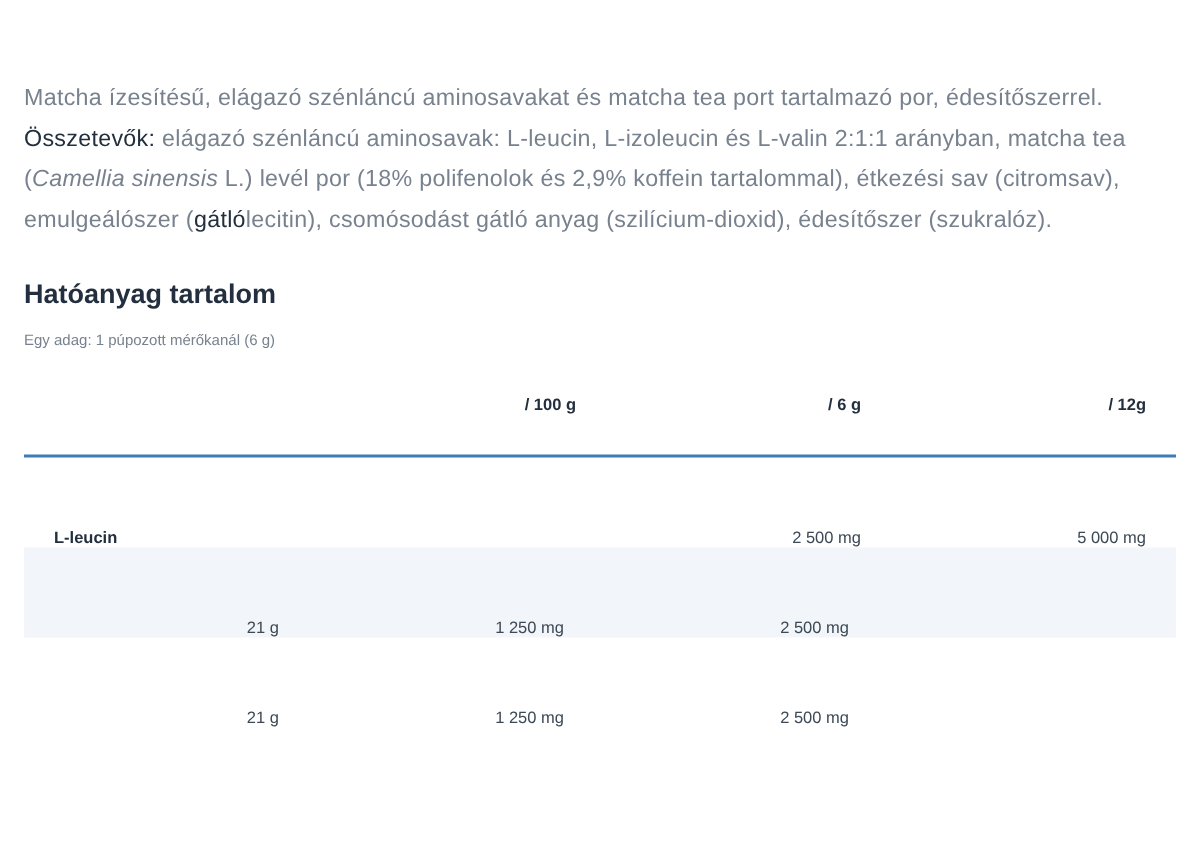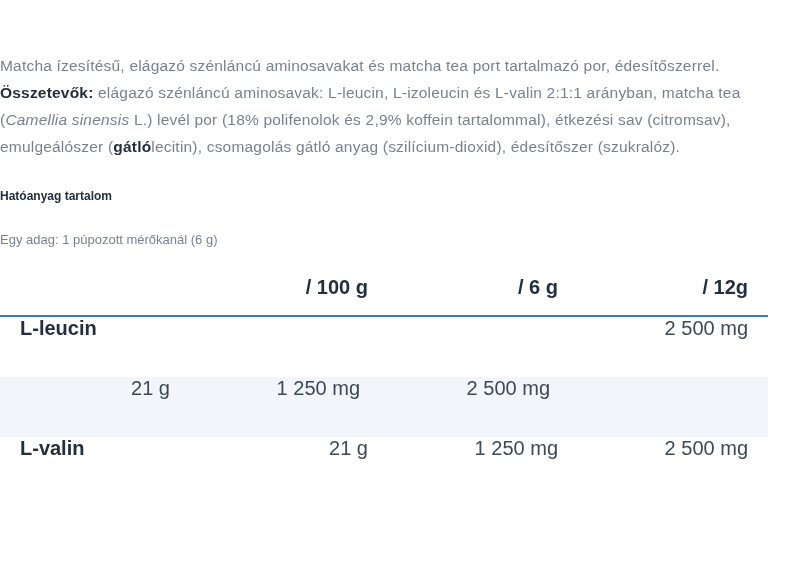--- a/index.html
+++ b/index.html
@@ -12,58 +12,58 @@
   }
   *{box-sizing:border-box;}
   html,body{margin:0;padding:0;}
   body{
     width:800px;height:578px;overflow:hidden;
     background:var(--page-bg);
     font-family:"Liberation Sans", sans-serif;
     color:var(--body-text);
   }
   .page{
-    padding:52px 16px 0 0;
+    padding:52px 16px 0 16px;
     width:800px;
   }
   .desc p{
     margin:0;
     font-size:15.5px;
     line-height:27px;
     letter-spacing:0.2px;
     color:var(--body-text);
     max-width:766px;
   }
   .desc p strong{
     color:var(--dark-text);
-    font-weight:700;
+    font-weight:400;
   }
   .desc p em{
   }
   .section-heading{
-    margin:23px 0 16px 0;
-    font-size:12px;
+    margin:23px 0 4px 0;
+    font-size:18px;
     line-height:27px;
     font-weight:700;
     color:var(--dark-text);
   }
   .serving-line{
     margin:0;
-    font-size:13px;
+    font-size:10px;
     line-height:27px;
     color:var(--body-text);
   }
   .ntable{
     margin-top:16px;
     width:768px;
-    font-size:20px;
+    font-size:11px;
   }
   .trow{
     display:flex;
-    align-items:flex-start;
+    align-items:flex-end;
   }
   .thead{
     height:48px;
     border-bottom:2px solid var(--table-line);
     align-items:flex-start;
     padding-top:7px;
   }
   .thead .cell{
     font-weight:700;
     color:var(--dark-text);
@@ -88,48 +88,48 @@
     color:var(--table-value-text);
   }
 </style>
 </head>
 <body>
 
 <div class="page">
 
   <div class="desc">
     <p><span>Matcha ízesítésű, elágazó szénláncú aminosavakat és matcha tea port tartalmazó por, édesítőszerrel.</span></p>
-    <p><strong>Összetevők:</strong><span> elágazó szénláncú aminosavak: L-leucin, L-izoleucin és L-valin 2:1:1 arányban, matcha tea (</span><em>Camellia sinensis</em><span> L.) levél por (18% polifenolok és 2,9% koffein tartalommal), étkezési sav (citromsav), emulgeálószer (</span><strong>gátló</strong><span>lecitin), csomagolás gátló anyag (szilícium-dioxid), édesítőszer (szukralóz).</span></p>
+    <p><strong>Összetevők:</strong><span> elágazó szénláncú aminosavak: L-leucin, L-izoleucin és L-valin 2:1:1 arányban, matcha tea (</span><em>Camellia sinensis</em><span> L.) levél por (18% polifenolok és 2,9% koffein tartalommal), étkezési sav (citromsav), emulgeálószer (</span><strong>gátló</strong><span>lecitin), csomósodást gátló anyag (szilícium-dioxid), édesítőszer (szukralóz).</span></p>
   </div>
 
   <h2 class="section-heading">Hatóanyag tartalom</h2>
   <p class="serving-line">Egy adag: 1 púpozott mérőkanál (6 g)</p>
 
   <div class="ntable">
 
     <div class="trow thead">
       <div class="cell cell-name"></div>
       <div class="cell cell-num">/ 100 g</div>
       <div class="cell cell-num">/ 6 g</div>
       <div class="cell cell-num">/ 12g</div>
     </div>
 
     <div class="trow tbody-row">
       <div class="cell cell-name">L-leucin</div>
       <div class="cell cell-num">2 500 mg</div>
+      <div class="cell cell-num">5 000 mg</div>
     </div>
 
     <div class="trow tbody-row striped">
       <div class="cell cell-num">21 g</div>
       <div class="cell cell-num">1 250 mg</div>
       <div class="cell cell-num">2 500 mg</div>
     </div>
 
     <div class="trow tbody-row">
-      <div class="cell cell-name">L-valin</div>
       <div class="cell cell-num">21 g</div>
       <div class="cell cell-num">1 250 mg</div>
       <div class="cell cell-num">2 500 mg</div>
     </div>
 
   </div>
 
 </div>
 
 </body></html>

